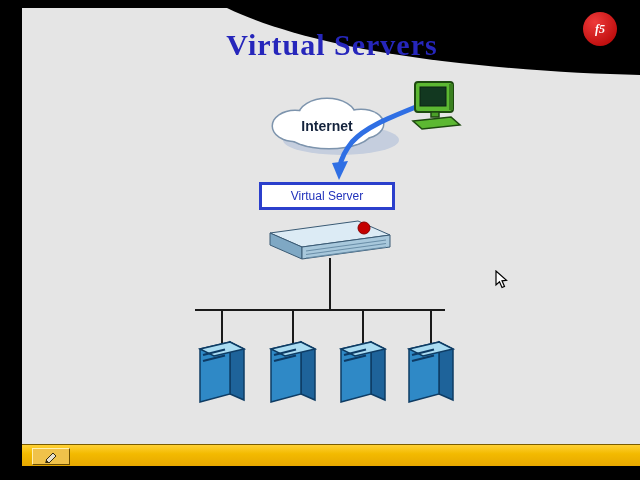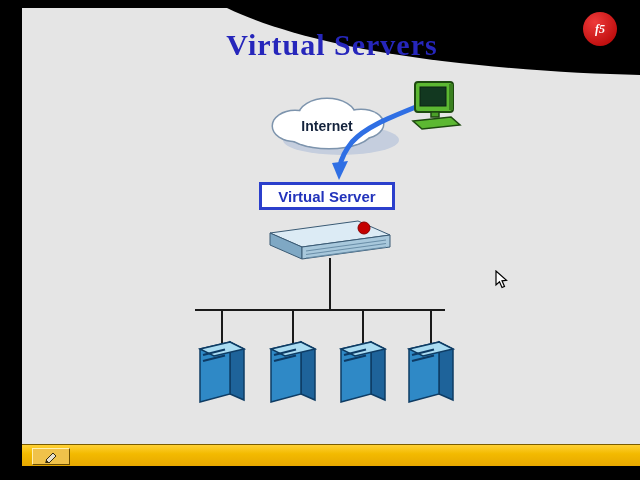--- a/index.html
+++ b/index.html
@@ -11,21 +11,21 @@
   #title{left:0;top:20px;width:100%;text-align:center;
          font-family:"Liberation Serif",serif;font-weight:bold;font-size:30px;
          color:#2626bb;letter-spacing:1px;}
 
   #logo{left:561px;top:4px;width:34px;height:34px;border-radius:50%;
         background:radial-gradient(circle at 35% 30%, #ee3a3a, #b00000);
         color:#fff;font-family:"Liberation Serif",serif;font-style:italic;font-weight:bold;font-size:12px;
         display:flex;align-items:center;justify-content:center;}
 
   #vs-box{left:237px;top:174px;width:130px;height:22px;border:3px solid #2b3fcc;background:#fff;
-          color:#2233bb;font-weight:bold;font-size:15px;
+          color:#2233bb;font-weight:normal;font-size:12px;
           display:flex;align-items:center;justify-content:center;}
 
   #toolbar{left:0;top:436px;width:620px;height:22px;
            background:linear-gradient(180deg,#ffd034 0%,#f3ba00 40%,#e5a600 100%);
            border-top:1px solid #7a5c00;}
   #pen-btn{position:absolute;left:10px;top:3px;width:36px;height:15px;background:#f0c24a;
            border-top:1px solid #fff0b0;border-left:1px solid #fff0b0;
            border-right:1px solid #6a4e00;border-bottom:1px solid #6a4e00;
            display:flex;align-items:center;justify-content:center;cursor:pointer;}
 

